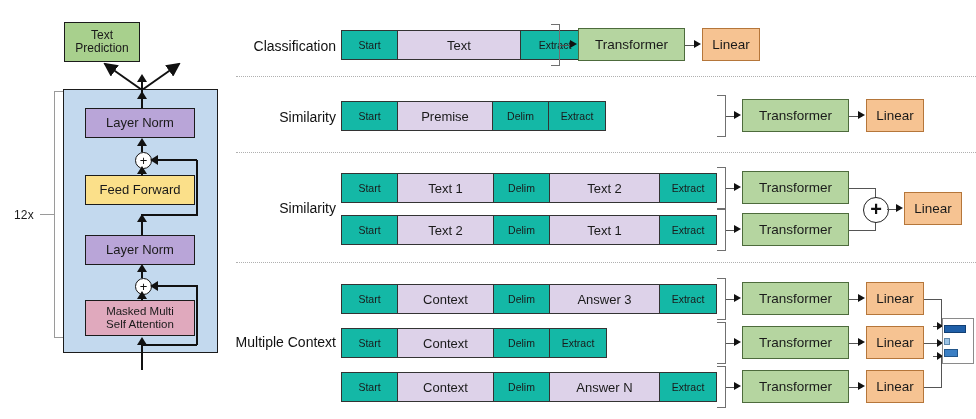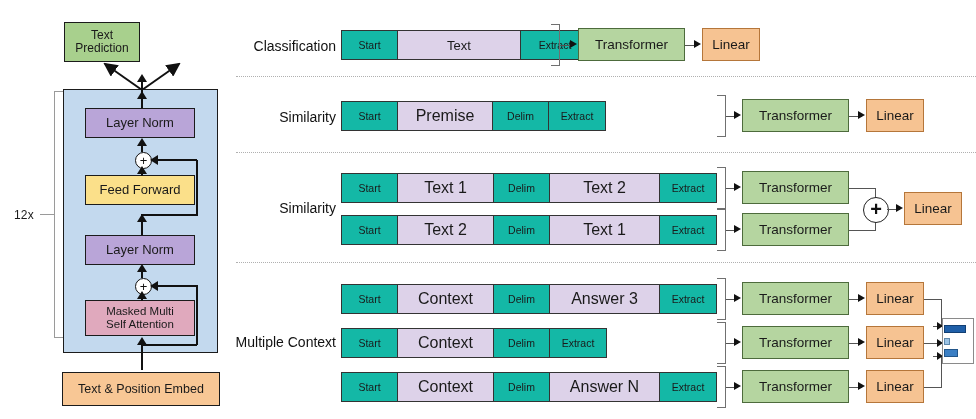--- a/index.html
+++ b/index.html
@@ -108,21 +108,21 @@
     box-sizing:border-box;
     border:1px solid #333333;
     margin-left:-1px;
     display:flex; align-items:center; justify-content:center;
     height:100%;
     white-space:nowrap;
   }
   .seq-cell:first-child { margin-left:0; }
   .cell-blue  { background:#14b8a6; font-size:10.5px; }
   .cell-purp  { background:#ddd2e9; font-size:13px; }
-  .cell-purp-sm { background:#ddd2e9; font-size:16px; }
+  .cell-purp-sm { background:#ddd2e9; font-size:13px; }
 
   .bracket {
     position:absolute;
     box-sizing:border-box;
     border-top:1.6px solid #707070;
     border-right:1.6px solid #707070;
     border-bottom:1.6px solid #707070;
   }
 
   .box-transformer {
@@ -238,21 +238,20 @@
   <div class="arrow-up" style="left:137px; top:291px;"></div>
 
   <div class="vline" style="left:196px; top:285px; height:60px;"></div>
   <div class="hline" style="left:141px; top:344px; width:56px;"></div>
   <div class="hline" style="left:156px; top:285px; width:41px;"></div>
   <div class="arrow-left" style="left:150px; top:281px;"></div>
 
   <div class="vline" style="left:141px; top:344px; height:26px;"></div>
   <div class="arrow-up" style="left:137px; top:337px;"></div>
 
-  <div class="blk box-embed" style="left:62px; top:372px; width:158px; height:34px;">Text &amp; Position Embed</div>
 
   <div class="sep-dotted" style="left:236px; top:76px; width:740px;"></div>
   <div class="sep-dotted" style="left:236px; top:152px; width:740px;"></div>
   <div class="sep-dotted" style="left:236px; top:262px; width:740px;"></div>
 
   <div class="task-label" style="left:240px; top:38px; width:96px;">Classification</div>
 
   <div class="seq-row" style="left:341px; top:30px; height:30px;">
     <div class="seq-cell cell-blue" style="width:57px;">Start</div>
     <div class="seq-cell cell-purp" style="width:124px;">Text</div>

